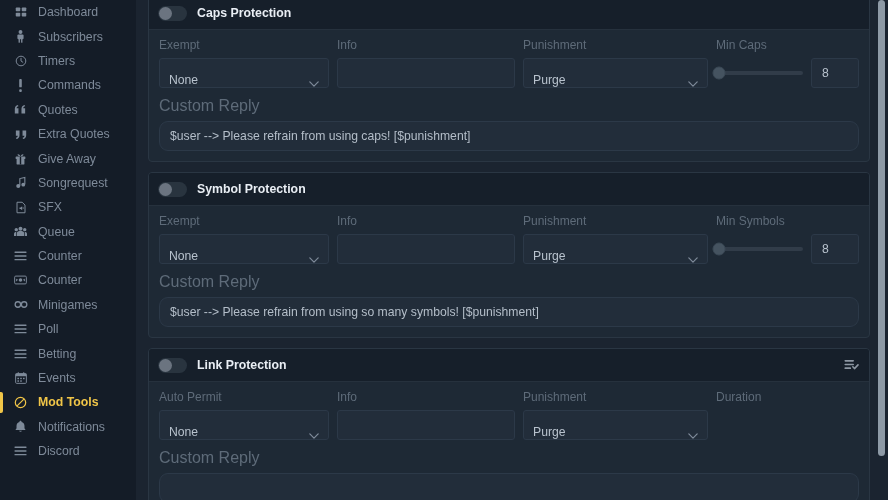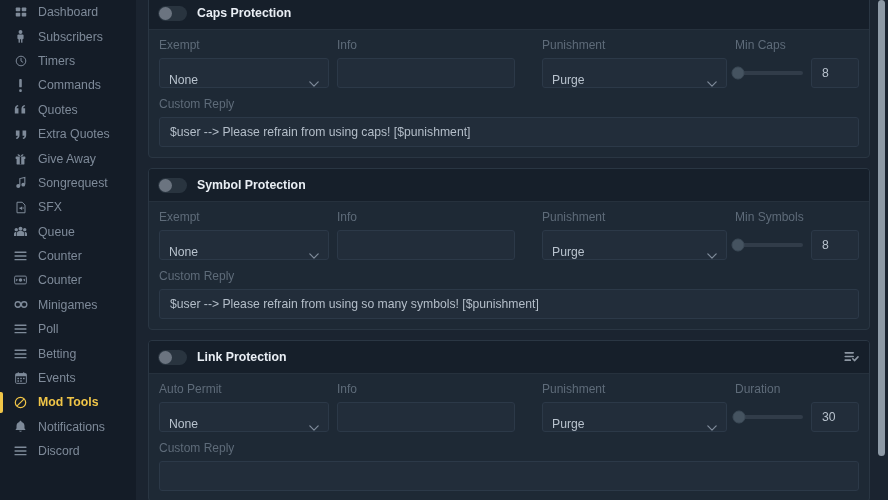--- a/index.html
+++ b/index.html
@@ -86,21 +86,21 @@
   .head-icon { color: #8d97a3; display: flex; align-items: center; cursor: pointer; }
 
   .panel-body { padding: 8px 10px 10px 10px; }
   .row {
     display: flex;
     gap: 8px;
   }
   .field { display: flex; flex-direction: column; }
   .f-exempt { flex: 0 0 170px; }
   .f-info   { flex: 0 0 178px; }
-  .f-punish { flex: 0 0 185px; margin-left: 19px; }
+  .f-punish { flex: 0 0 185px; }
   .f-slider { flex: 1 1 auto; }
 
   .flabel {
     color: #5e6b79;
     font-size: 12px;
     margin-bottom: 6px;
     height: 14px;
     line-height: 14px;
     white-space: nowrap;
   }
@@ -147,28 +147,28 @@
     background: #222d3a;
     border: 1px solid #2c3948;
     border-radius: 3px;
     display: flex; align-items: center;
     padding-left: 10px;
     color: #b8c2cd;
     font-size: 12.2px;
   }
 
   .reply-label {
-    color: #5e6b79; font-size: 12px;
+    color: #5e6b79; font-size: 16px;
     margin: 9px 0 6px 0;
   }
   .reply-box {
     height: 30px;
     background: #222d3a;
     border: 1px solid #2c3948;
-    border-radius: 3px;
+    border-radius: 9px;
     display: flex; align-items: center;
     padding: 4px 10px;
     color: #b4bec9;
     font-size: 12.2px;
     cursor: text;
     white-space: nowrap;
     overflow: hidden;
   }
 
   
@@ -545,30 +545,20 @@
                   <span>Purge</span>
                   <span class="chev">
                     <svg width="10" height="6" viewBox="0 0 12 7" fill="none" stroke="currentColor" stroke-width="1.5" stroke-linecap="round" stroke-linejoin="round">
                       <path d="M1 1l5 5 5-5"></path>
                     </svg>
                   </span>
                 </div>
               </div>
               <div class="field f-slider">
                 <div class="flabel">Duration</div>
-                <div class="slider-wrap">
-                  <div class="slider">
-                    <div class="track"></div>
-                    <div class="fill" style="width:6%"></div>
-                    <div class="handle" style="left:6%"></div>
-                  </div>
-                  <div class="num-box">
-                    <span>30</span>
-                  </div>
-                </div>
               </div>
             </div>
             <div class="reply-label">Custom Reply</div>
             <div class="reply-box">
               <span></span>
             </div>
           </div>
         </div>
       </div>
     <div class="scrollbar">

